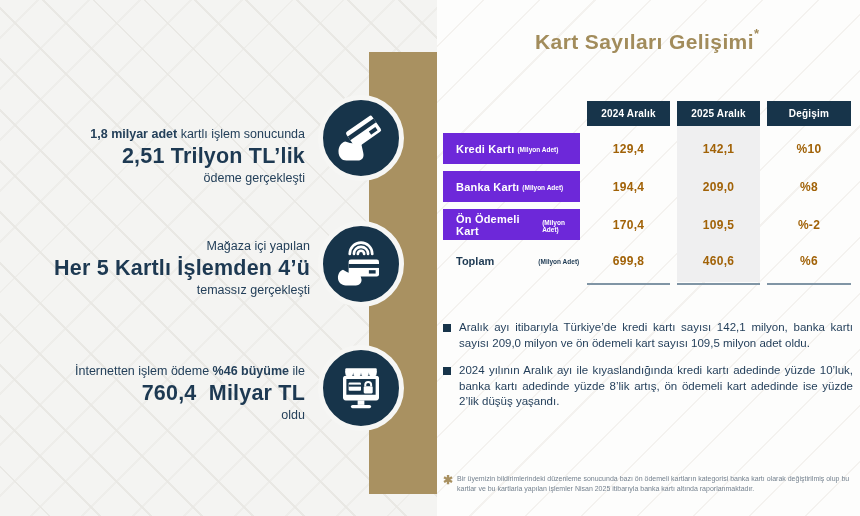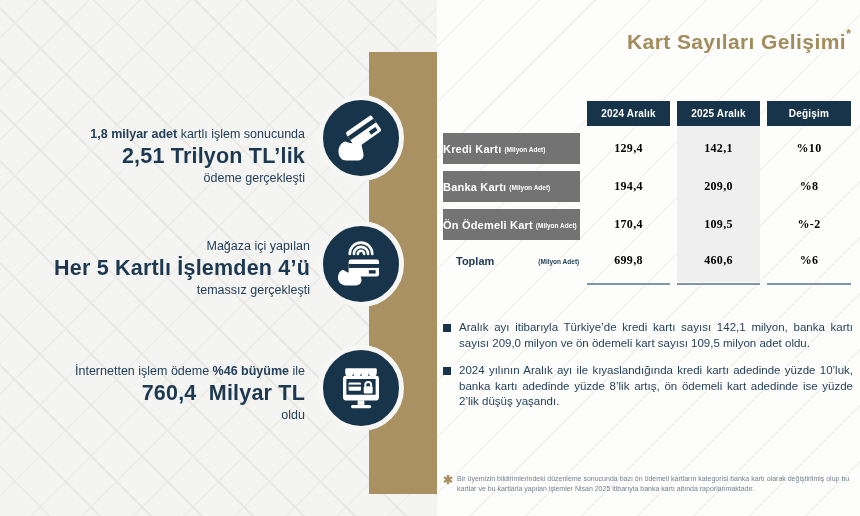--- a/index.html
+++ b/index.html
@@ -35,42 +35,42 @@
   
   .stat { position:absolute; text-align:right; color:#20394f; }
   .stat-1 { top:126px; right:555px; width:330px; }
   .stat-2 { top:238px; right:550px; width:340px; }
   .stat-3 { top:363px; right:555px; width:340px; }
   .s-small { font-size:12.5px; line-height:17px; font-weight:500; color:#24405a; }
   .s-small .b { font-weight:bold; }
   .s-big { font-size:21.5px; line-height:27px; font-weight:bold; color:#1d3952; white-space:pre; letter-spacing:.2px; }
 
   
-  .title-wrap { position:absolute; left:443px; top:30px; width:408px; text-align:right; }
+  .title-wrap { position:absolute; left:443px; top:30px; width:408px; text-align:center; }
   .title { display:inline; font-size:21px; font-weight:bold; color:#a28c5b; letter-spacing:.4px; }
   .title-asterisk { font-size:13px; font-weight:bold; color:#a28c5b; vertical-align:top; position:relative; top:-4px; }
 
   
   .table-wrap {
     position:absolute; left:443px; top:101px; width:408px;
     display:grid;
     grid-template-columns:137px 83px 83px 84px;
     grid-template-rows:25px 31px 31px 31px 27px 4px;
     column-gap:7px; row-gap:7px;
   }
   .col-strip { position:absolute; left:234px; top:25px; width:83px; height:156px; background:#efeff0; z-index:0; }
   .table-wrap > div { z-index:1; }
   .th { background:#17344a; color:#ffffff; font-size:10px; font-weight:bold;
         display:flex; align-items:center; justify-content:center; letter-spacing:.2px; }
   .th-spacer { background:transparent; }
-  .row-label { background:#737373; color:#ffffff; display:flex; align-items:center; }
+  .row-label { background:#6d28d9; color:#ffffff; display:flex; align-items:center; padding-left:13px; }
   .row-label .lbl { font-size:11px; font-weight:bold; letter-spacing:.2px; }
   .row-label .unit { font-size:6.5px; font-weight:bold; margin-left:3px; position:relative; top:1px; }
   .val { display:flex; align-items:center; justify-content:center;
-         color:#000000; font-size:12px; font-weight:bold; letter-spacing:.3px;font-family:Liberation Serif, serif; }
+         color:#a16207; font-size:12px; font-weight:bold; letter-spacing:.3px; }
   .total-label { display:flex; align-items:center; padding-left:13px; color:#1d3952;gap:41px; }
   .total-label .lbl { font-size:11px; font-weight:bold; }
   .total-label .unit { font-size:6.5px; font-weight:bold; margin-left:3px; position:relative; top:1px; }
   .underline { border-bottom:2px solid #8095a5; align-self:end; }
 
   
   .bullets { position:absolute; left:443px; top:320px; width:410px; }
   .bullet { display:flex; margin-bottom:12px; }
   .bullet-marker { flex:0 0 8px; width:8px; height:8px; background:#17344a; margin:4px 8px 0 0; }
   .bullet-text { color:#1f3b57; font-size:11.5px; line-height:15.5px; text-align:justify; }

